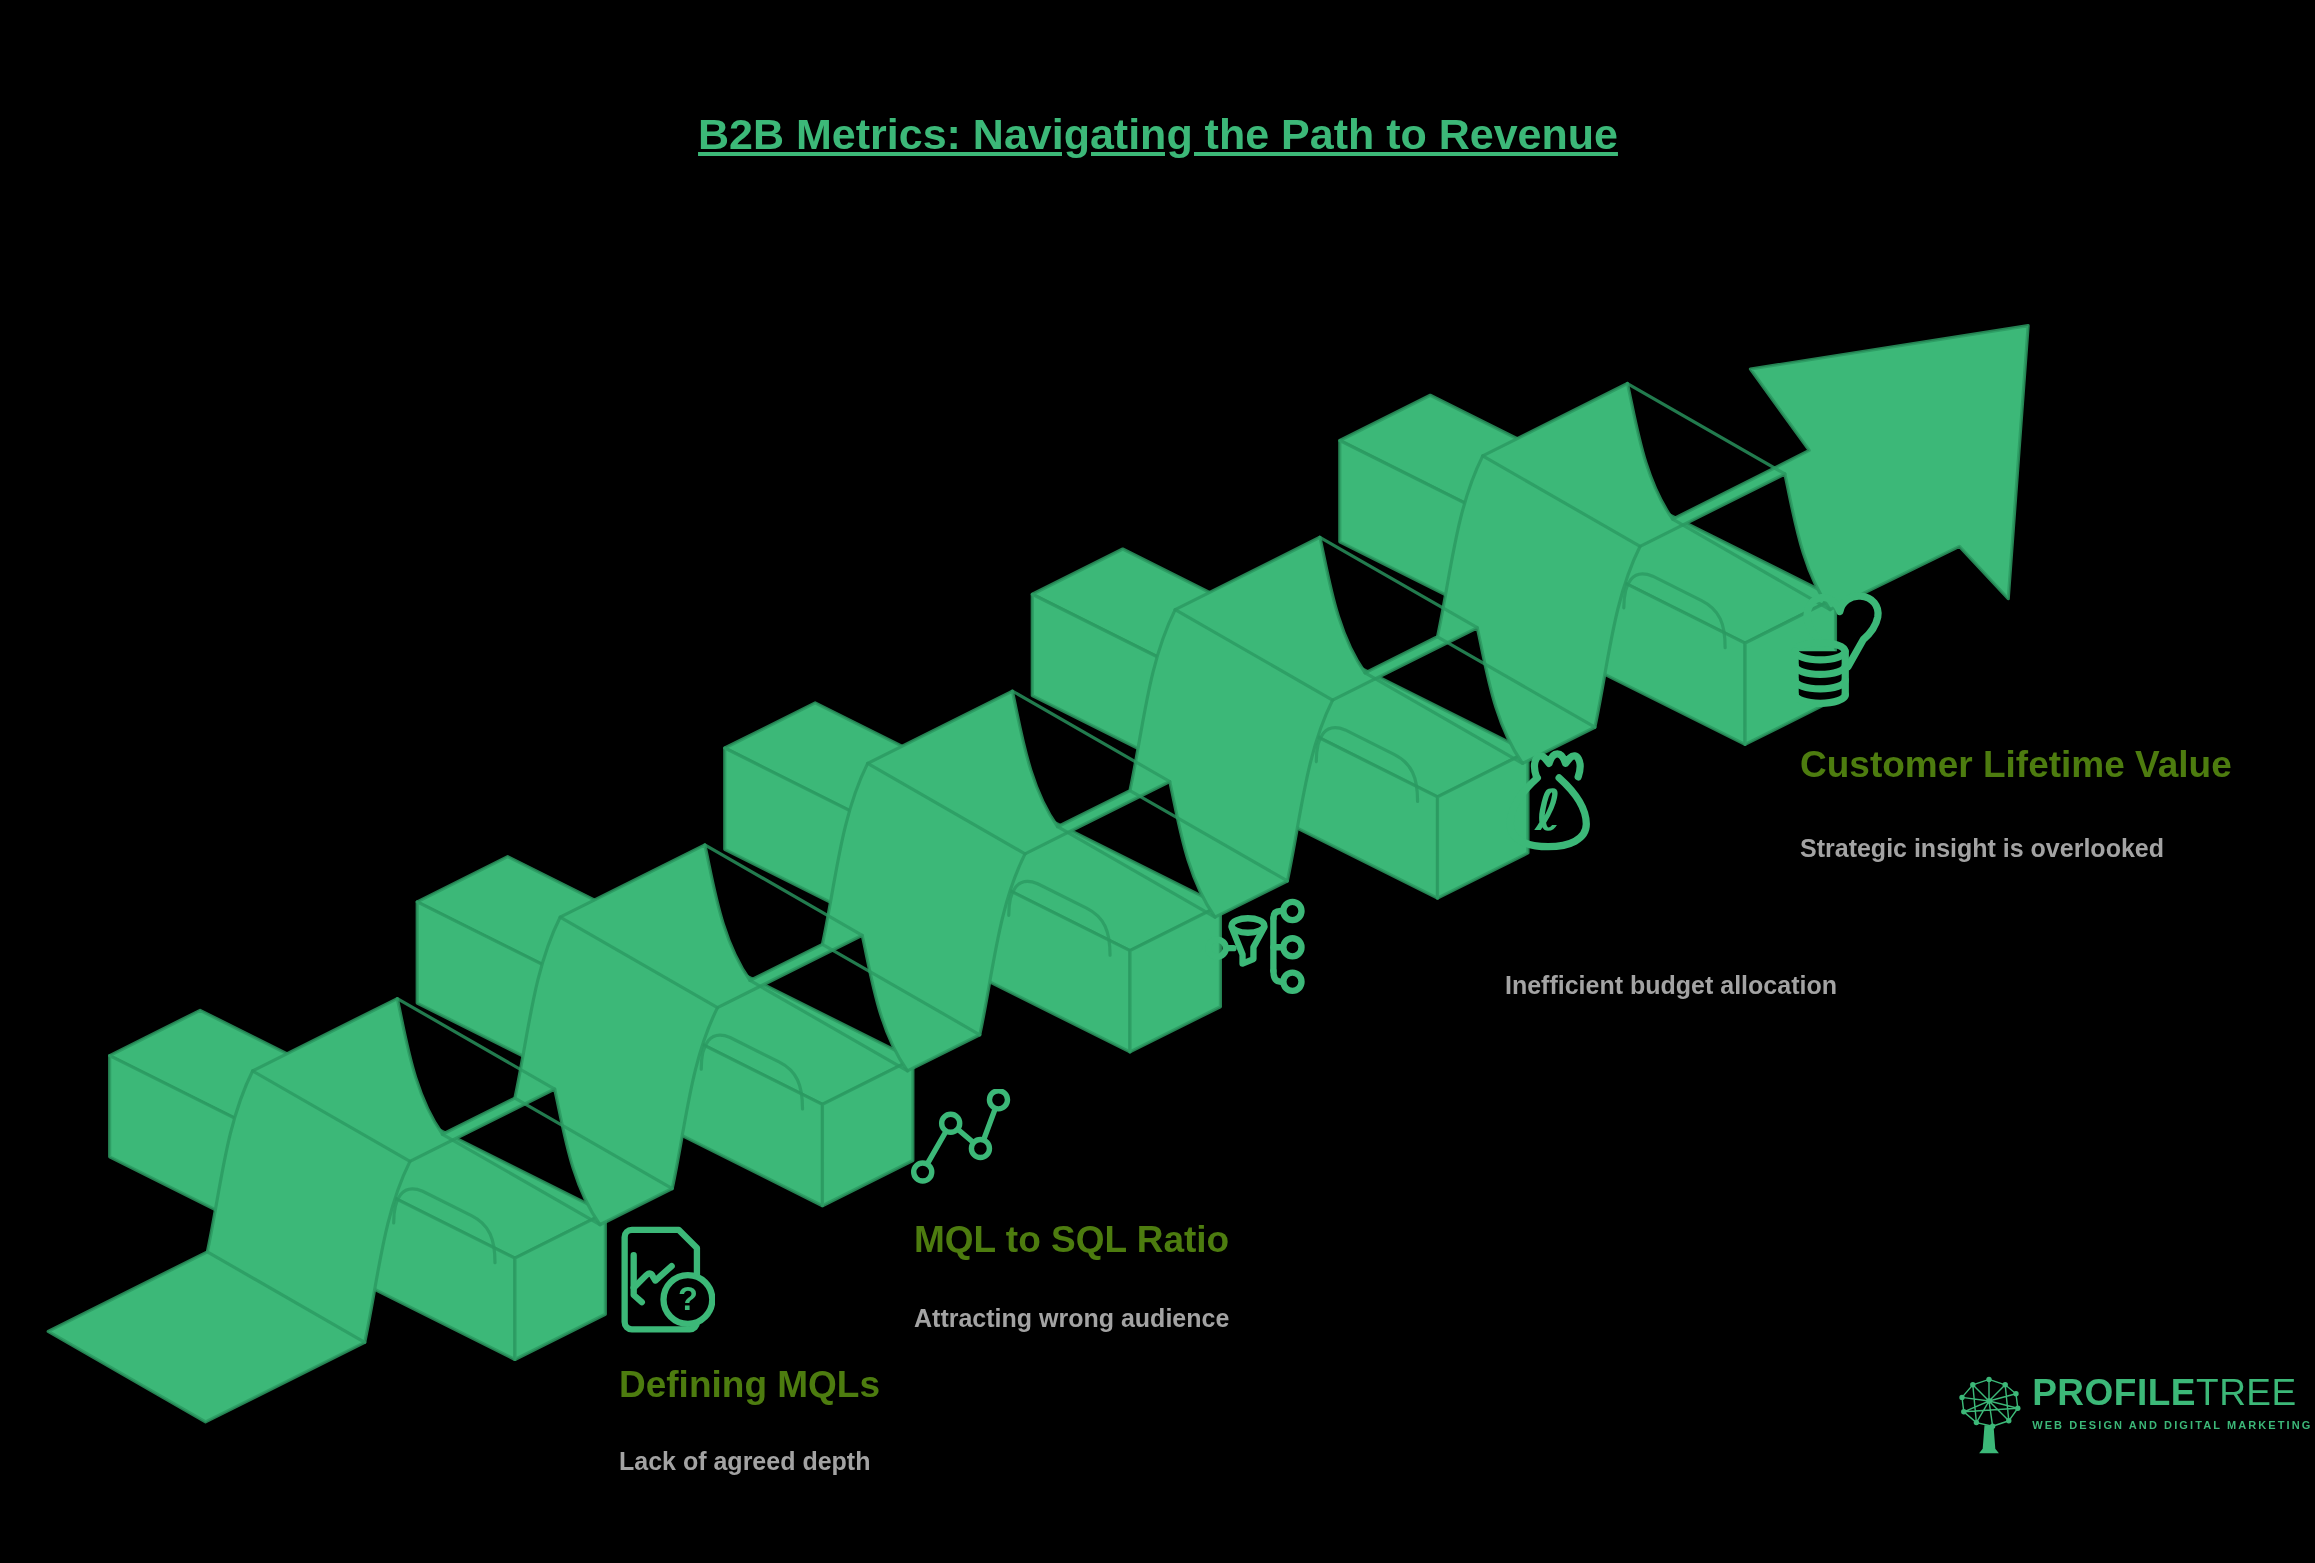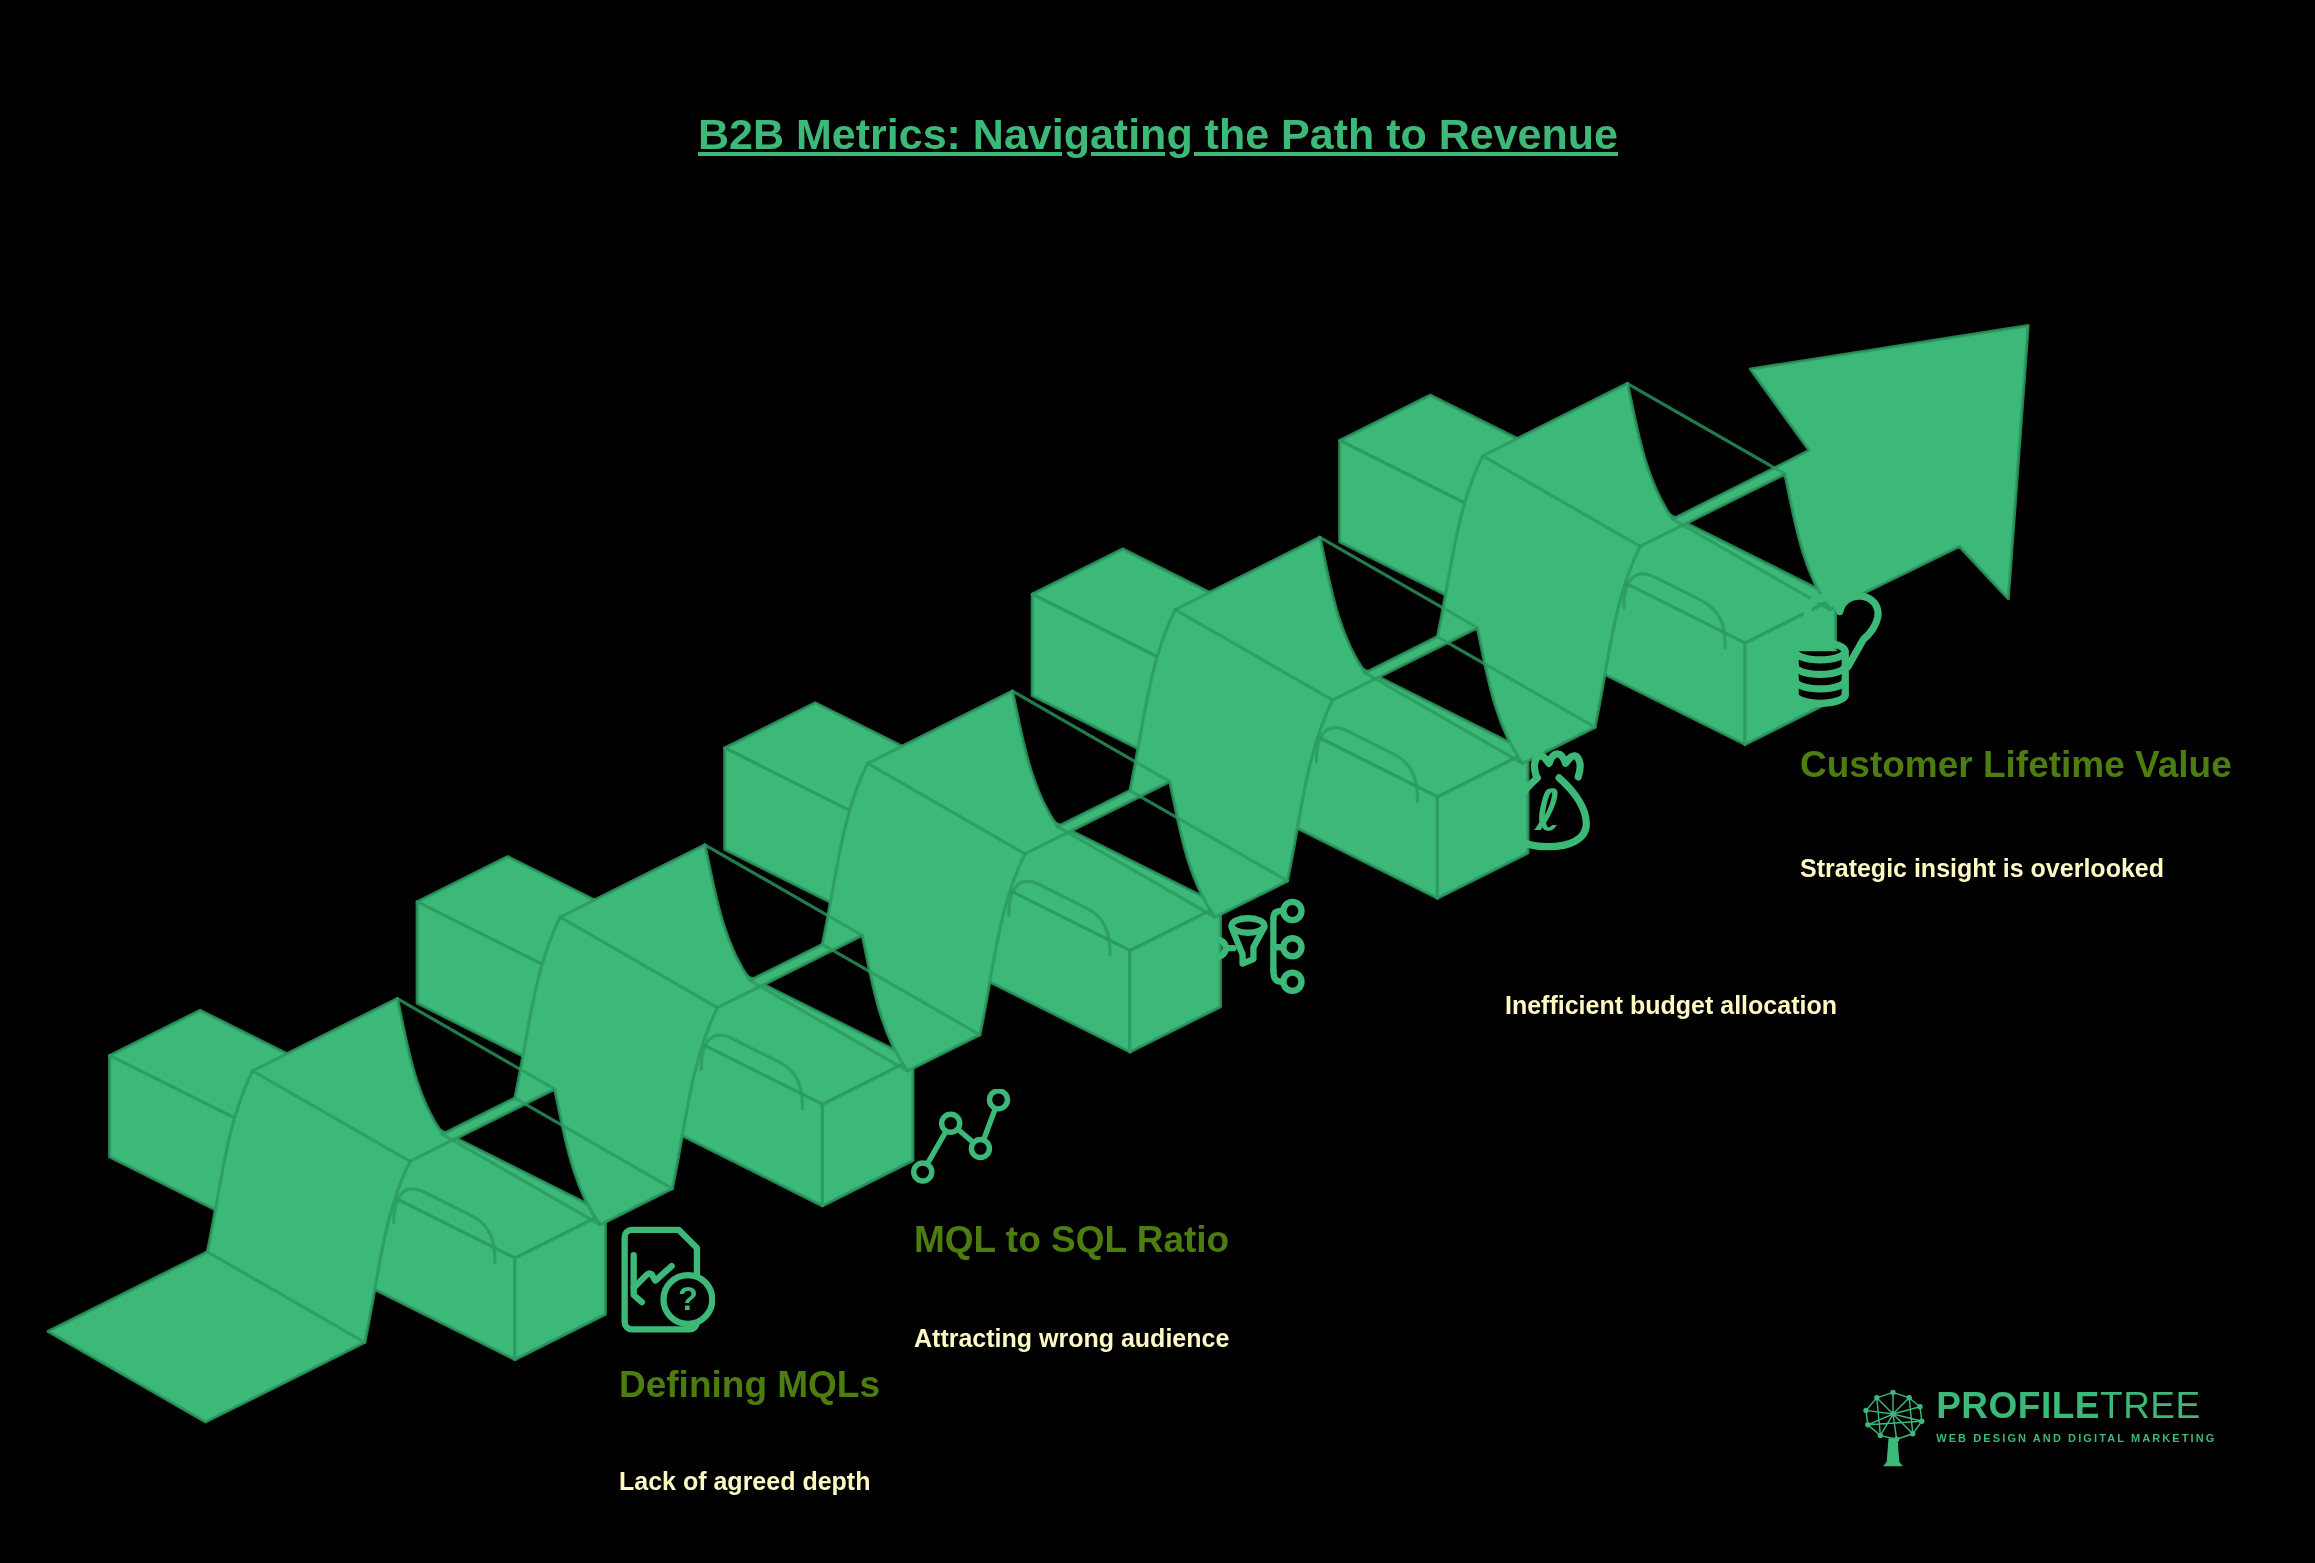--- a/index.html
+++ b/index.html
@@ -9,24 +9,24 @@
   }
   .title{
     position:absolute;left:0;top:110px;width:100%;text-align:center;
     font-size:43px;font-weight:700;letter-spacing:0px;color:#3CB878;text-decoration:underline;
   }
   .stair-svg{position:absolute;left:0;top:0;}
   .milestone-heading{
     position:absolute;font-size:37px;font-weight:700;color:#4d7c0f;white-space:nowrap;
   }
   .milestone-sub{
-    position:absolute;font-size:25px;font-weight:700;color:#fef9c3;line-height:1.75;margin-top:20px;
+    position:absolute;font-size:25px;font-weight:700;color:#a3a3a3;line-height:1.75;
   }
   .icon{position:absolute;}
-  .logo{position:absolute;left:1857px;top:1373px;display:flex;align-items:flex-start;margin-top:13px;}
+  .logo{position:absolute;left:1953px;top:1373px;display:flex;align-items:flex-start;}
   .logo-text{margin-left:7.2px;}
   .logo-name{font-size:37px;font-weight:700;color:#3CB878;letter-spacing:0.5px;line-height:1.1;}
   .logo-name .thin{font-weight:400;}
   .logo-tagline{font-size:11px;font-weight:700;color:#3CB878;letter-spacing:2.1px;margin-top:5.4px;}
 </style>
 </head>
 <body>
 
 <div class="canvas">
 

